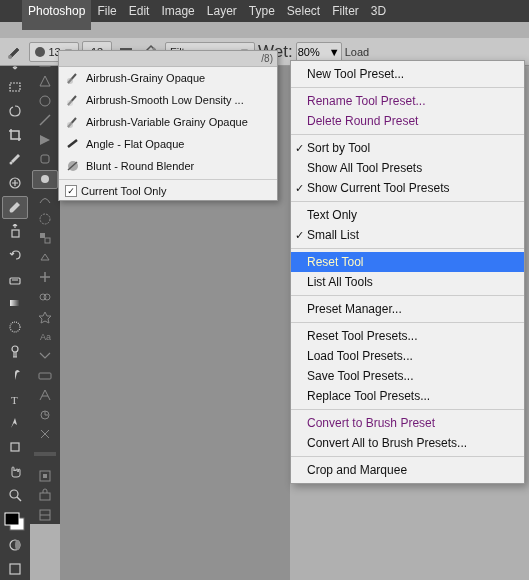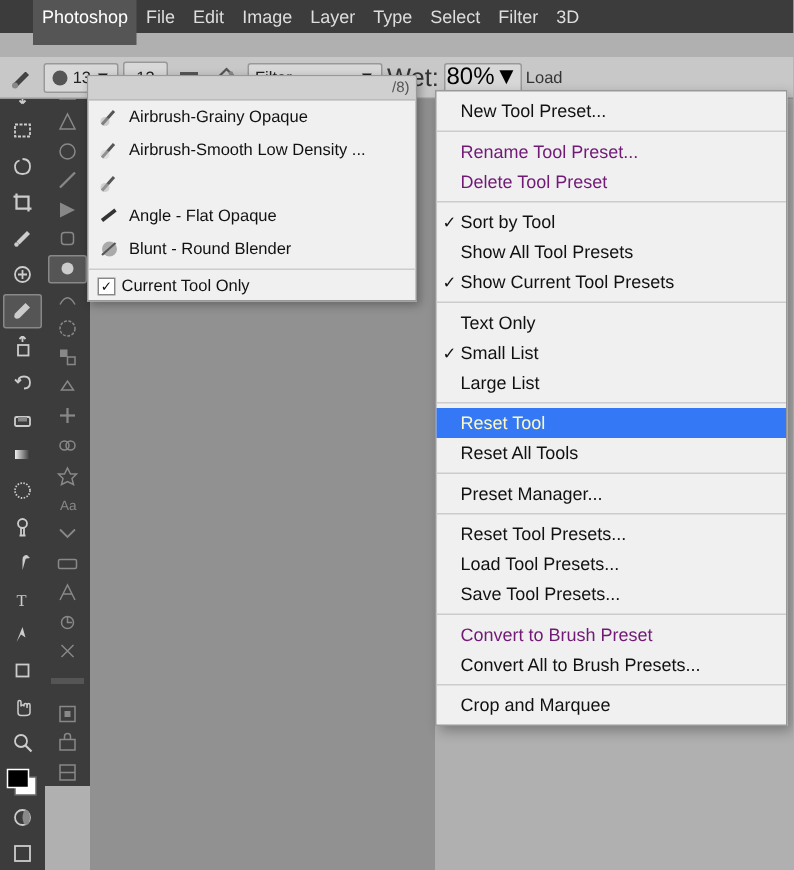--- a/index.html
+++ b/index.html
@@ -94,21 +94,21 @@
       color: #333;
     }
     .wet-dropdown {
       display: flex;
       align-items: center;
       background: #d8d8d8;
       border: 1px solid #999;
       border-radius: 2px;
       padding: 0 1px;
       height: 20px;
-      font-size: 16px;
+      font-size: 11px;
       min-width: 46px;
       justify-content: space-between;
       cursor: pointer;
     }
     .load-label {
       font-size: 11px;
       color: #333;
     }
 
     
@@ -666,20 +666,21 @@
     </div>
     <span style="white-space:nowrap; overflow:hidden; text-overflow:ellipsis; max-width:160px; display:inline-block;">Airbrush-Smooth Low Density ...</span>
   </div>
   <div class="preset-item">
     <div class="preset-icon">
       <svg width="14" height="14" viewBox="0 0 14 14">
           <path d="M2 12 L10 3" stroke="#555" stroke-width="2"></path>
           <circle cx="4" cy="10" r="3" fill="#bbb" opacity="0.6"></circle>
         </svg>
     </div>
+    <span>Airbrush-Variable Grainy Opaque</span>
   </div>
   <div class="preset-item">
     <div class="preset-icon">
       <svg width="14" height="14" viewBox="0 0 14 14">
           <path d="M2 10 L11 3" stroke="#333" stroke-width="2.5"></path>
         </svg>
     </div>
     <span>Angle - Flat Opaque</span>
   </div>
   <div class="preset-item">
@@ -706,21 +707,21 @@
   </div>
   <div class="ctx-separator"></div>
 
   <div class="ctx-item disabled">
 
     <span>Rename Tool Preset...</span>
   </div>
 
   <div class="ctx-item disabled">
 
-    <span>Delete Tool Preset</span>
+    <span>Delete Round Preset</span>
   </div>
   <div class="ctx-separator"></div>
 
   <div class="ctx-item checked">
     <span class="ctx-checkmark">✓</span>
     <span>Sort by Tool</span>
   </div>
 
   <div class="ctx-item">
 
@@ -736,34 +737,30 @@
   <div class="ctx-item">
 
     <span>Text Only</span>
   </div>
 
   <div class="ctx-item checked">
     <span class="ctx-checkmark">✓</span>
     <span>Small List</span>
   </div>
 
-  <div class="ctx-item">
-
-    <span>Large List</span>
-  </div>
   <div class="ctx-separator"></div>
 
   <div class="ctx-item highlighted">
 
     <span>Reset Tool</span>
   </div>
 
   <div class="ctx-item">
 
-    <span>Reset All Tools</span>
+    <span>List All Tools</span>
   </div>
   <div class="ctx-separator"></div>
 
   <div class="ctx-item">
 
     <span>Preset Manager...</span>
   </div>
   <div class="ctx-separator"></div>
 
   <div class="ctx-item">
@@ -774,20 +771,24 @@
   <div class="ctx-item">
 
     <span>Load Tool Presets...</span>
   </div>
 
   <div class="ctx-item">
 
     <span>Save Tool Presets...</span>
   </div>
 
+  <div class="ctx-item">
+
+    <span>Replace Tool Presets...</span>
+  </div>
   <div class="ctx-separator"></div>
 
   <div class="ctx-item disabled">
 
     <span>Convert to Brush Preset</span>
   </div>
 
   <div class="ctx-item">
 
     <span>Convert All to Brush Presets...</span>

